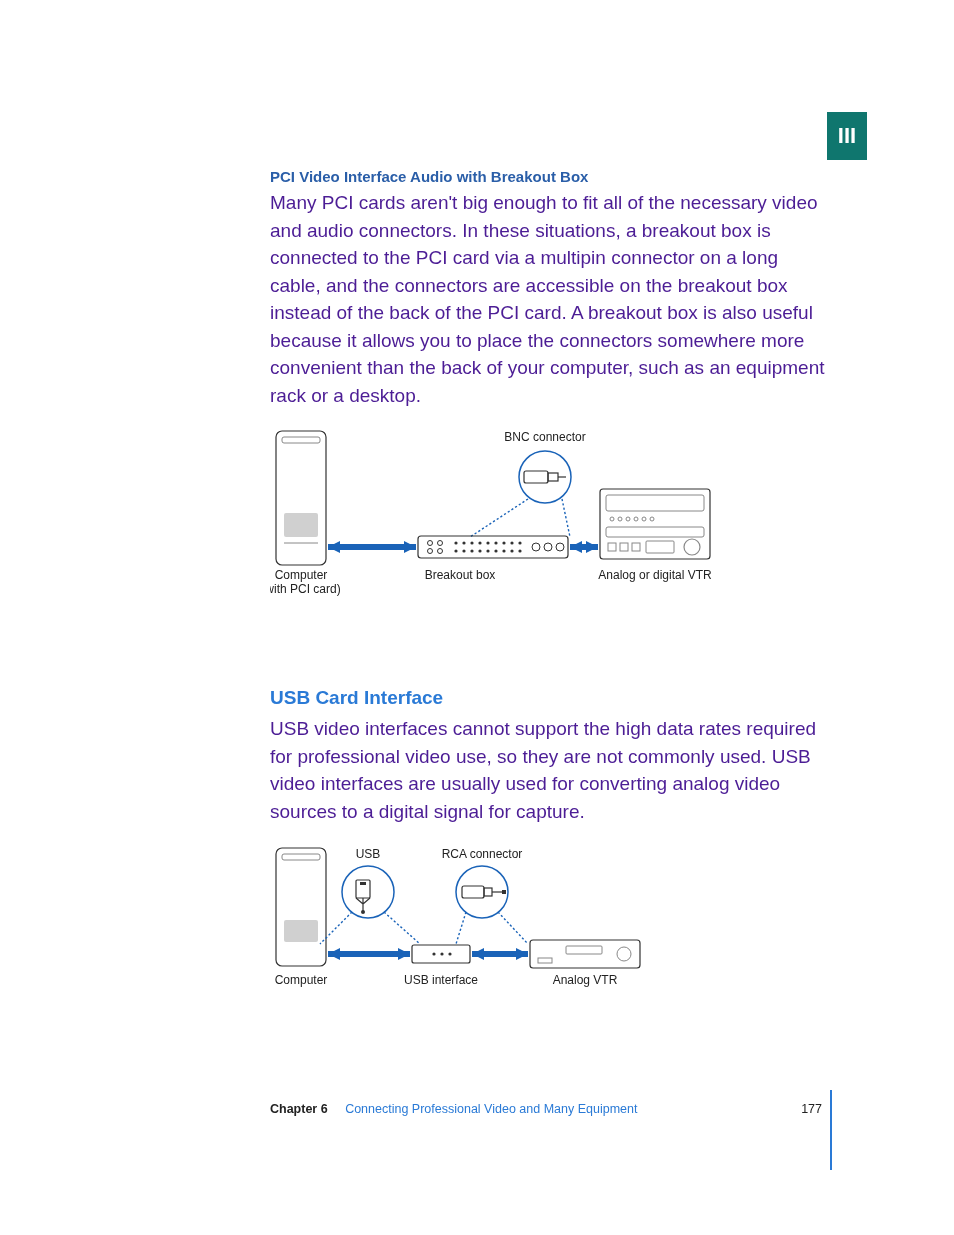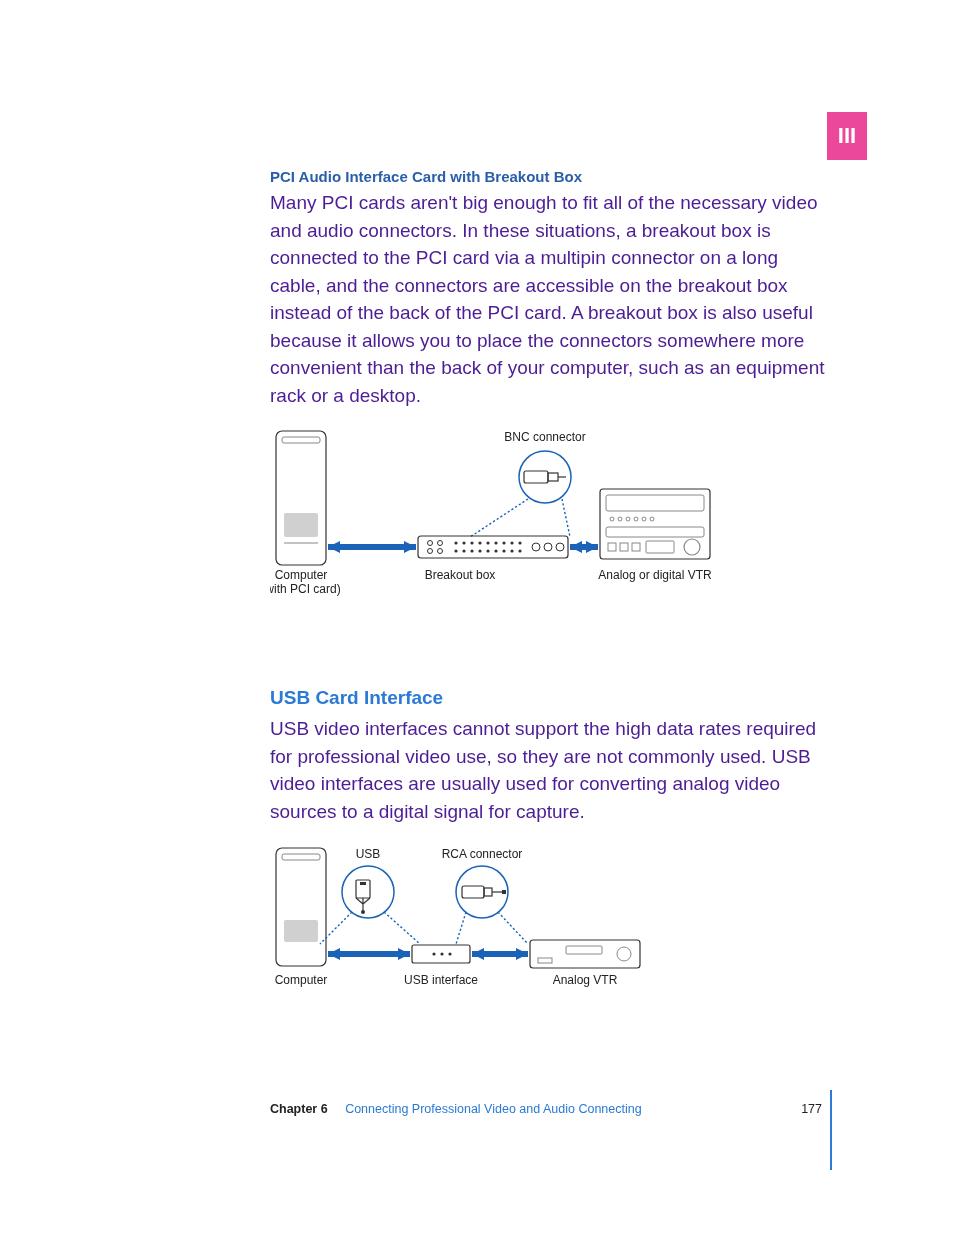--- a/index.html
+++ b/index.html
@@ -10,21 +10,21 @@
     font-family: "Myriad Pro", "Segoe UI", Arial, sans-serif;
     color: #222;
     position: relative;
   }
   .side-tab {
     position: absolute;
     top: 112px;
     right: 87px;
     width: 40px;
     height: 48px;
-    background: #ec4899;
+    background: #0f766e;
     color: #fff;
     font-weight: 700;
     font-size: 22px;
     display: flex;
     align-items: center;
     justify-content: center;
   }
   .content {
     position: absolute;
     left: 270px;
@@ -81,21 +81,21 @@
     background: #2a7ad6;
   }
 </style>
 </head>
 <body>
 
 <div class="side-tab">III</div>
 
 <div class="content">
 
-  <div class="subhead">PCI Audio Interface Card with Breakout Box</div>
+  <div class="subhead">PCI Video Interface Audio with Breakout Box</div>
   <div class="body-text">Many PCI cards aren't big enough to fit all of the necessary video and audio connectors. In these situations, a breakout box is connected to the PCI card via a multipin connector on a long cable, and the connectors are accessible on the breakout box instead of the back of the PCI card. A breakout box is also useful because it allows you to place the connectors somewhere more convenient than the back of your computer, such as an equipment rack or a desktop.</div>
 
   
   <svg class="diagram" width="480" height="200" viewBox="0 0 480 200">
 
     <text class="dlabel" x="275" y="14" text-anchor="middle">BNC connector</text>
 
     <circle cx="275" cy="50" r="26" fill="none" stroke="#1a63b8" stroke-width="1.5"></circle>
     <rect x="254" y="44" width="24" height="12" rx="2" fill="none" stroke="#333" stroke-width="1.2"></rect>
     <rect x="278" y="46" width="10" height="8" fill="none" stroke="#333" stroke-width="1.2"></rect>
@@ -222,16 +222,16 @@
 
     <text class="dlabel" x="31" y="140" text-anchor="middle">Computer</text>
     <text class="dlabel" x="171" y="140" text-anchor="middle">USB interface</text>
     <text class="dlabel" x="315" y="140" text-anchor="middle">Analog VTR</text>
   </svg>
 
 </div>
 
 <div class="footer">
   <span class="chap">Chapter 6</span>
-  <span class="title">Connecting Professional Video and Audio Connecting</span>
+  <span class="title">Connecting Professional Video and Many Equipment</span>
   <span class="footer-page">177</span>
 </div>
 <div class="footer-bar"></div>
 
 </body></html>

